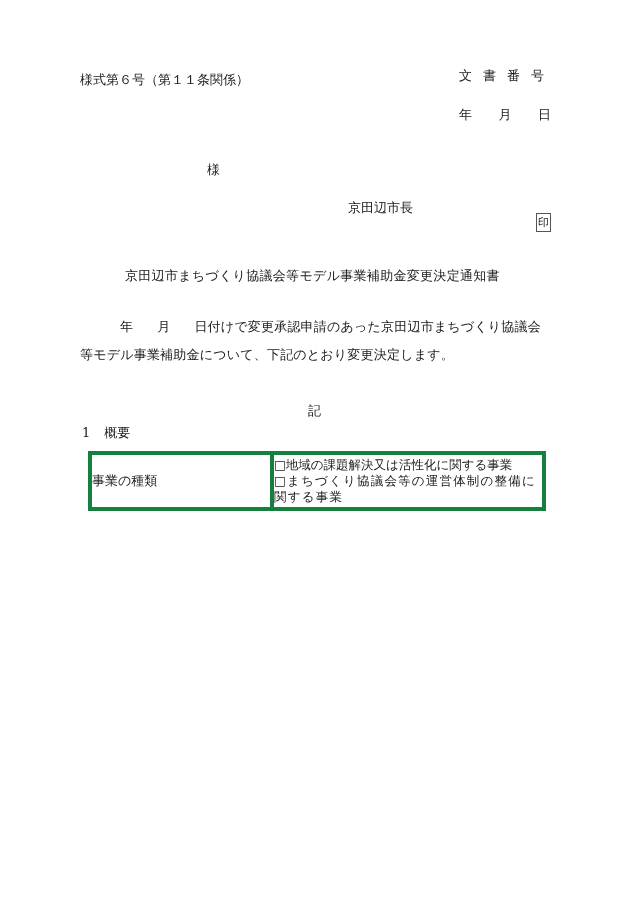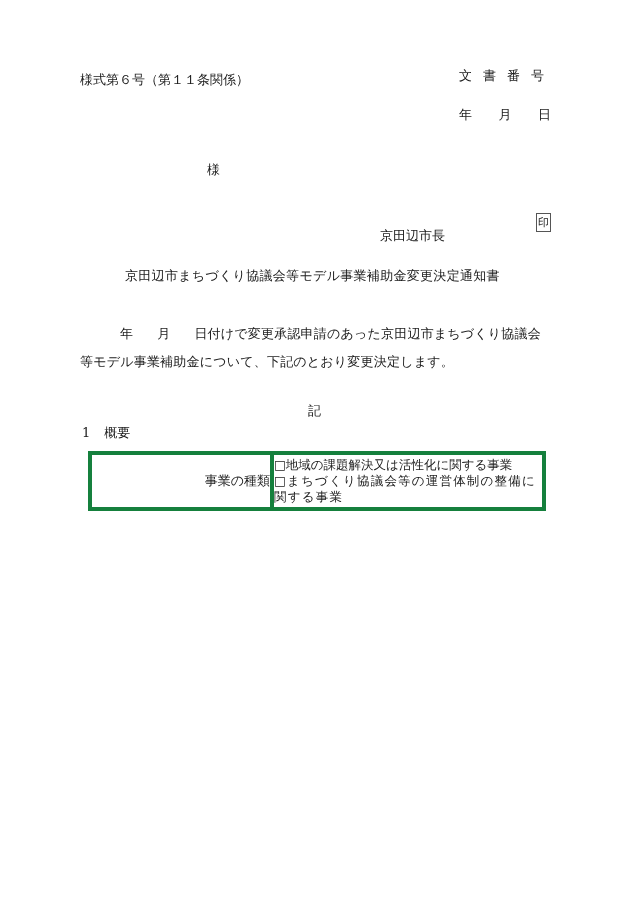--- a/index.html
+++ b/index.html
@@ -14,48 +14,48 @@
       overflow: hidden;
       font-family: "DejaVu Serif", "Liberation Serif", serif;
       color: #1a1a1a;
       font-size: 13px;
     }
     .abs { position: absolute; white-space: nowrap; line-height: 16px; }
     .form-id { left: 80px; top: 51px; margin-top: 21px; }
     .doc-num { left: 459px; top: 68px; letter-spacing: 11px; }
     .date-line { left: 459px; top: 107px; display: flex; width: 92px; justify-content: space-between; }
     .addressee { left: 207px; top: 162px; }
-    .issuer { left: 348px; top: 228px; margin-left: 32px; }
+    .issuer { left: 348px; top: 200px; }
     .seal {
       left: 536px; top: 213px; width: 13px; height: 17px;
       border: 1px solid #555; font-size: 11px; line-height: 17px; text-align: center;
     }
     .title { left: 125px; top: 268px; letter-spacing: 0.3px; }
     .body-text {
-      left: 80px; top: 320px; width: 470px; white-space: normal;
+      left: 80px; top: 313px; width: 470px; white-space: normal;
       line-height: 28px; text-indent: 40px; letter-spacing: 0.2px;
     }
     .body-text .gap { display: inline-block; width: 24px; }
     .ki { left: 308px; top: 403px; }
     .section { left: 82px; top: 425px; }
     .section .num { margin-right: 14px; }
 
     table.summary {
       position: absolute;
       left: 88px; top: 451px;
       width: 458px;
       border-collapse: collapse;
       font-size: 13px;
     }
     table.summary td {
       border: 4px solid #15803d;
       padding: 0;
       vertical-align: middle;
     }
-    td.label { width: 181px; text-align: right; }
+    td.label { width: 181px; text-align: left; }
     td.value { padding-left: 4px; }
     .row-type td { height: 51px; }
     .row-change td { height: 77px; }
     .row-amount td { height: 37px; }
     .type-options { line-height: 16px; font-size: 12.5px; padding: 2px 0; }
     .amount { text-align: right; padding-right: 54px !important; }
   </style>
 </head>
 <body>
 

